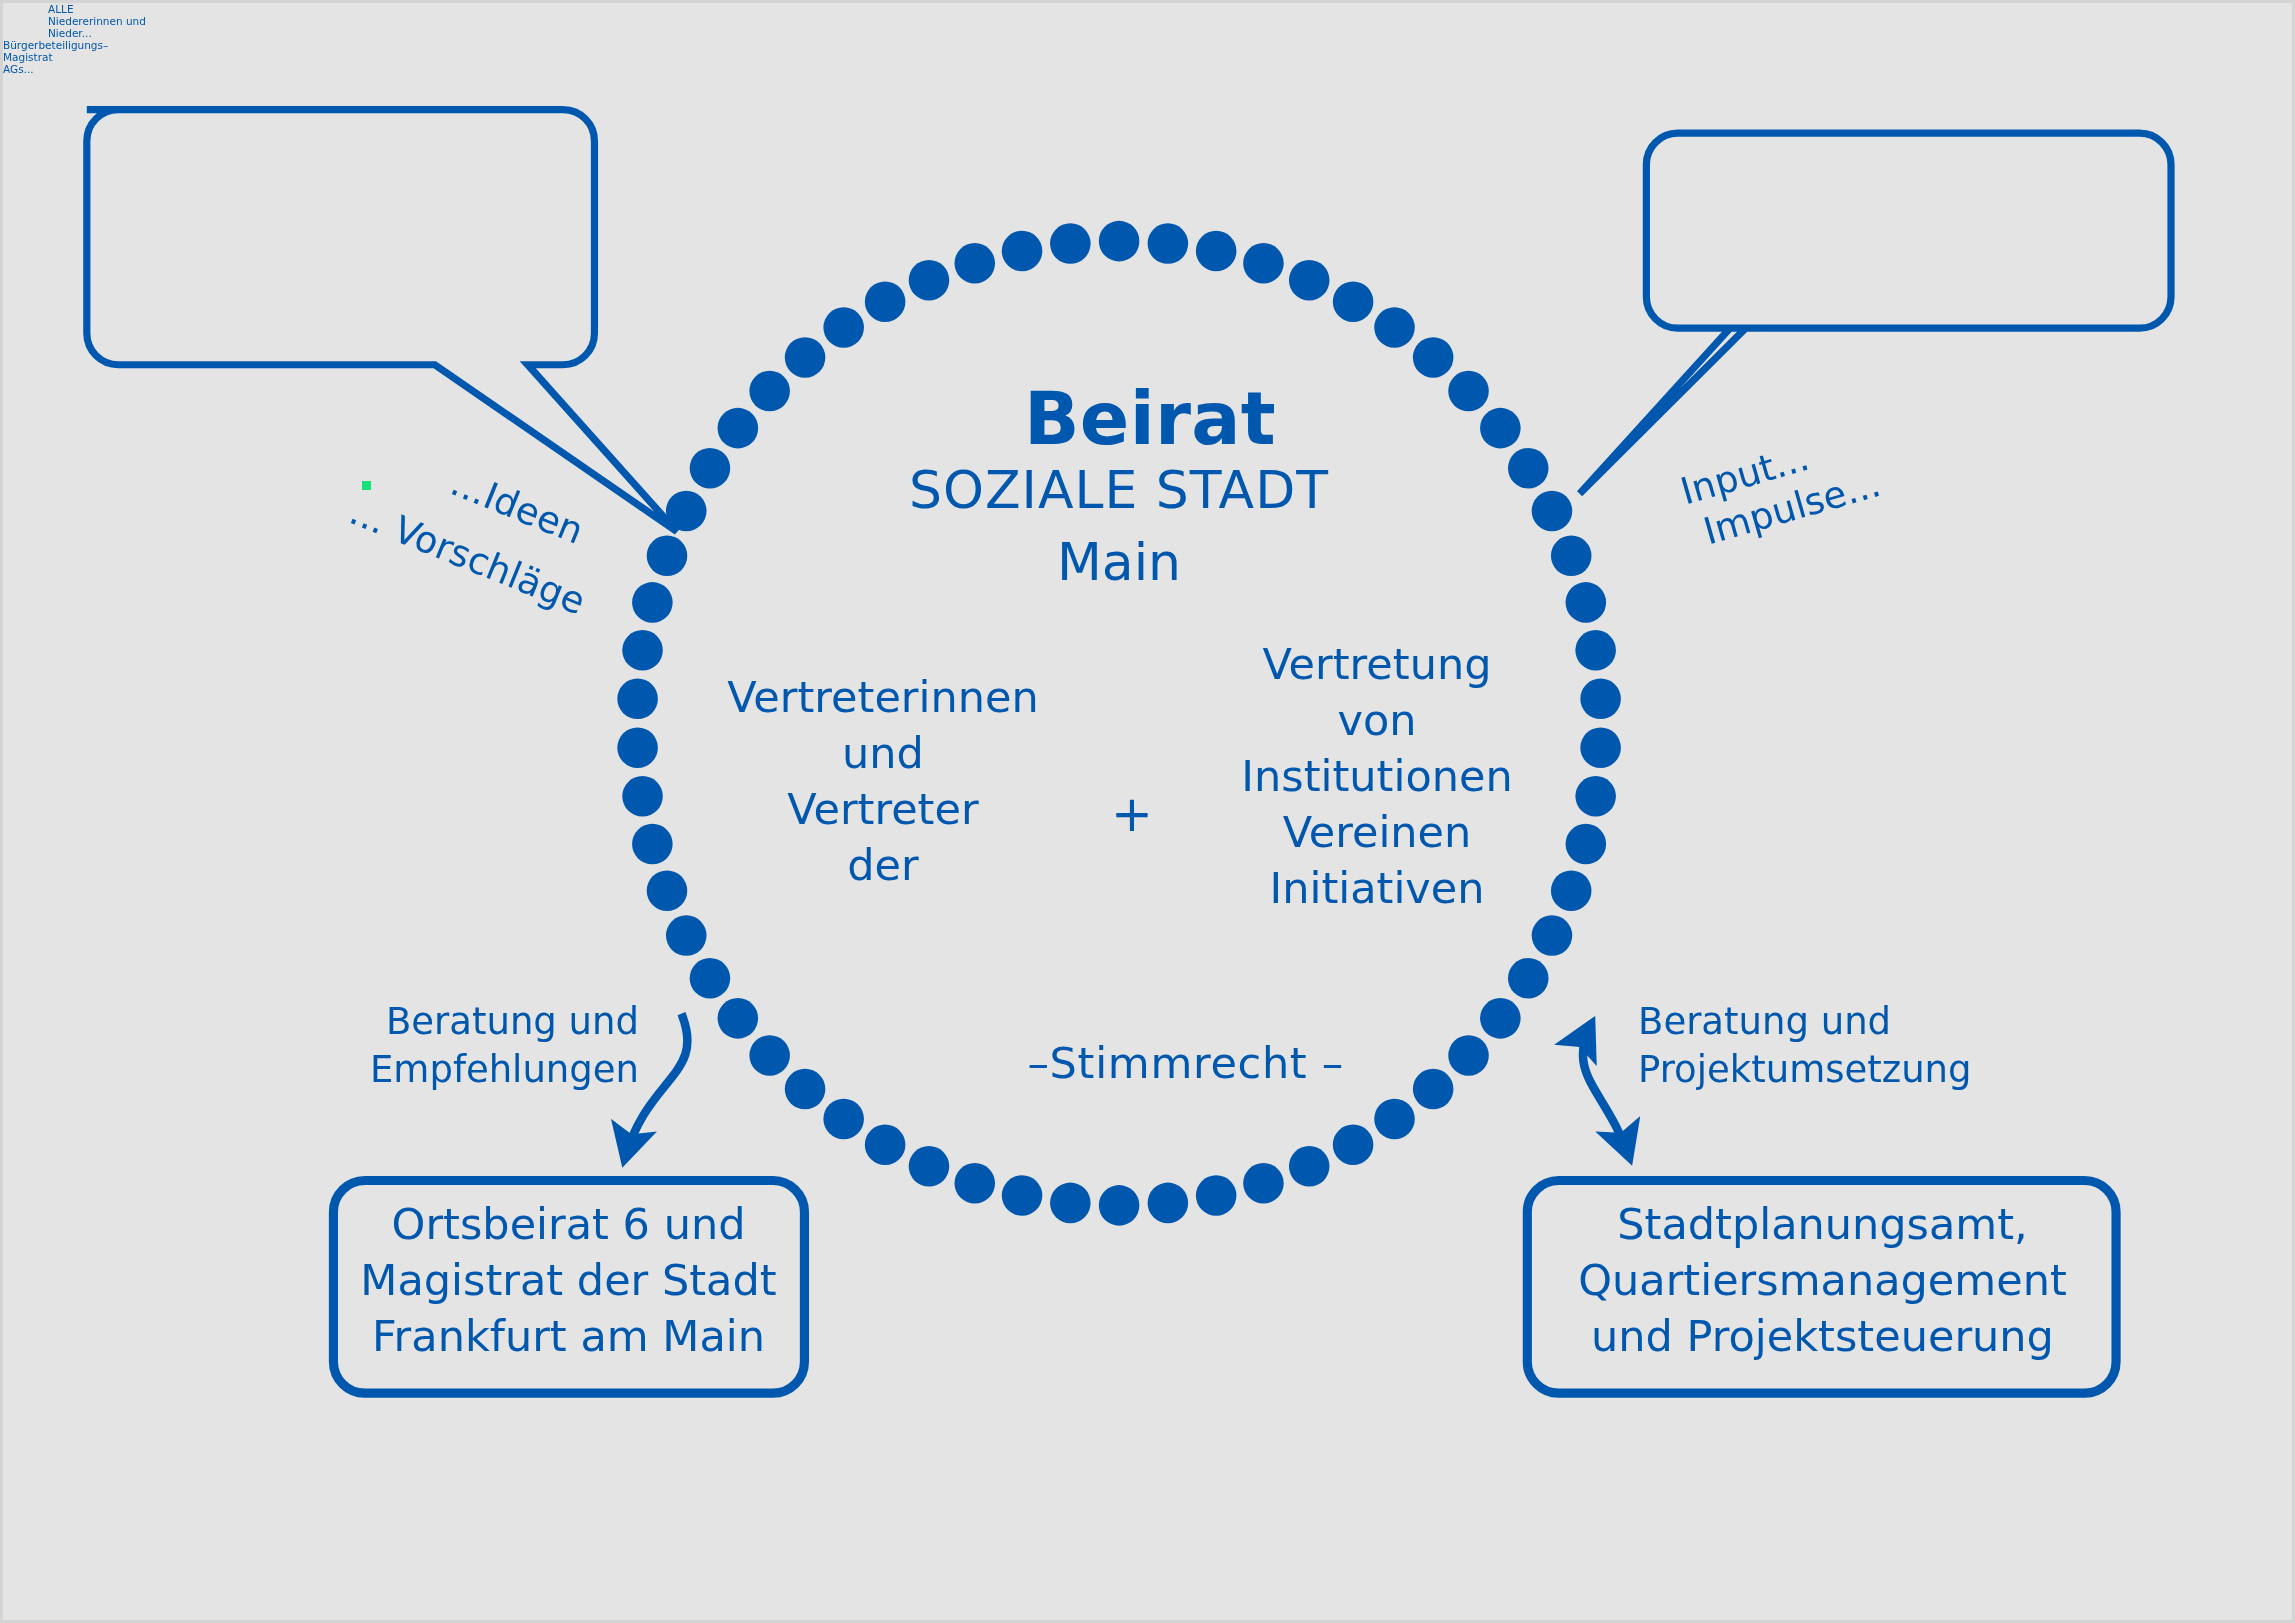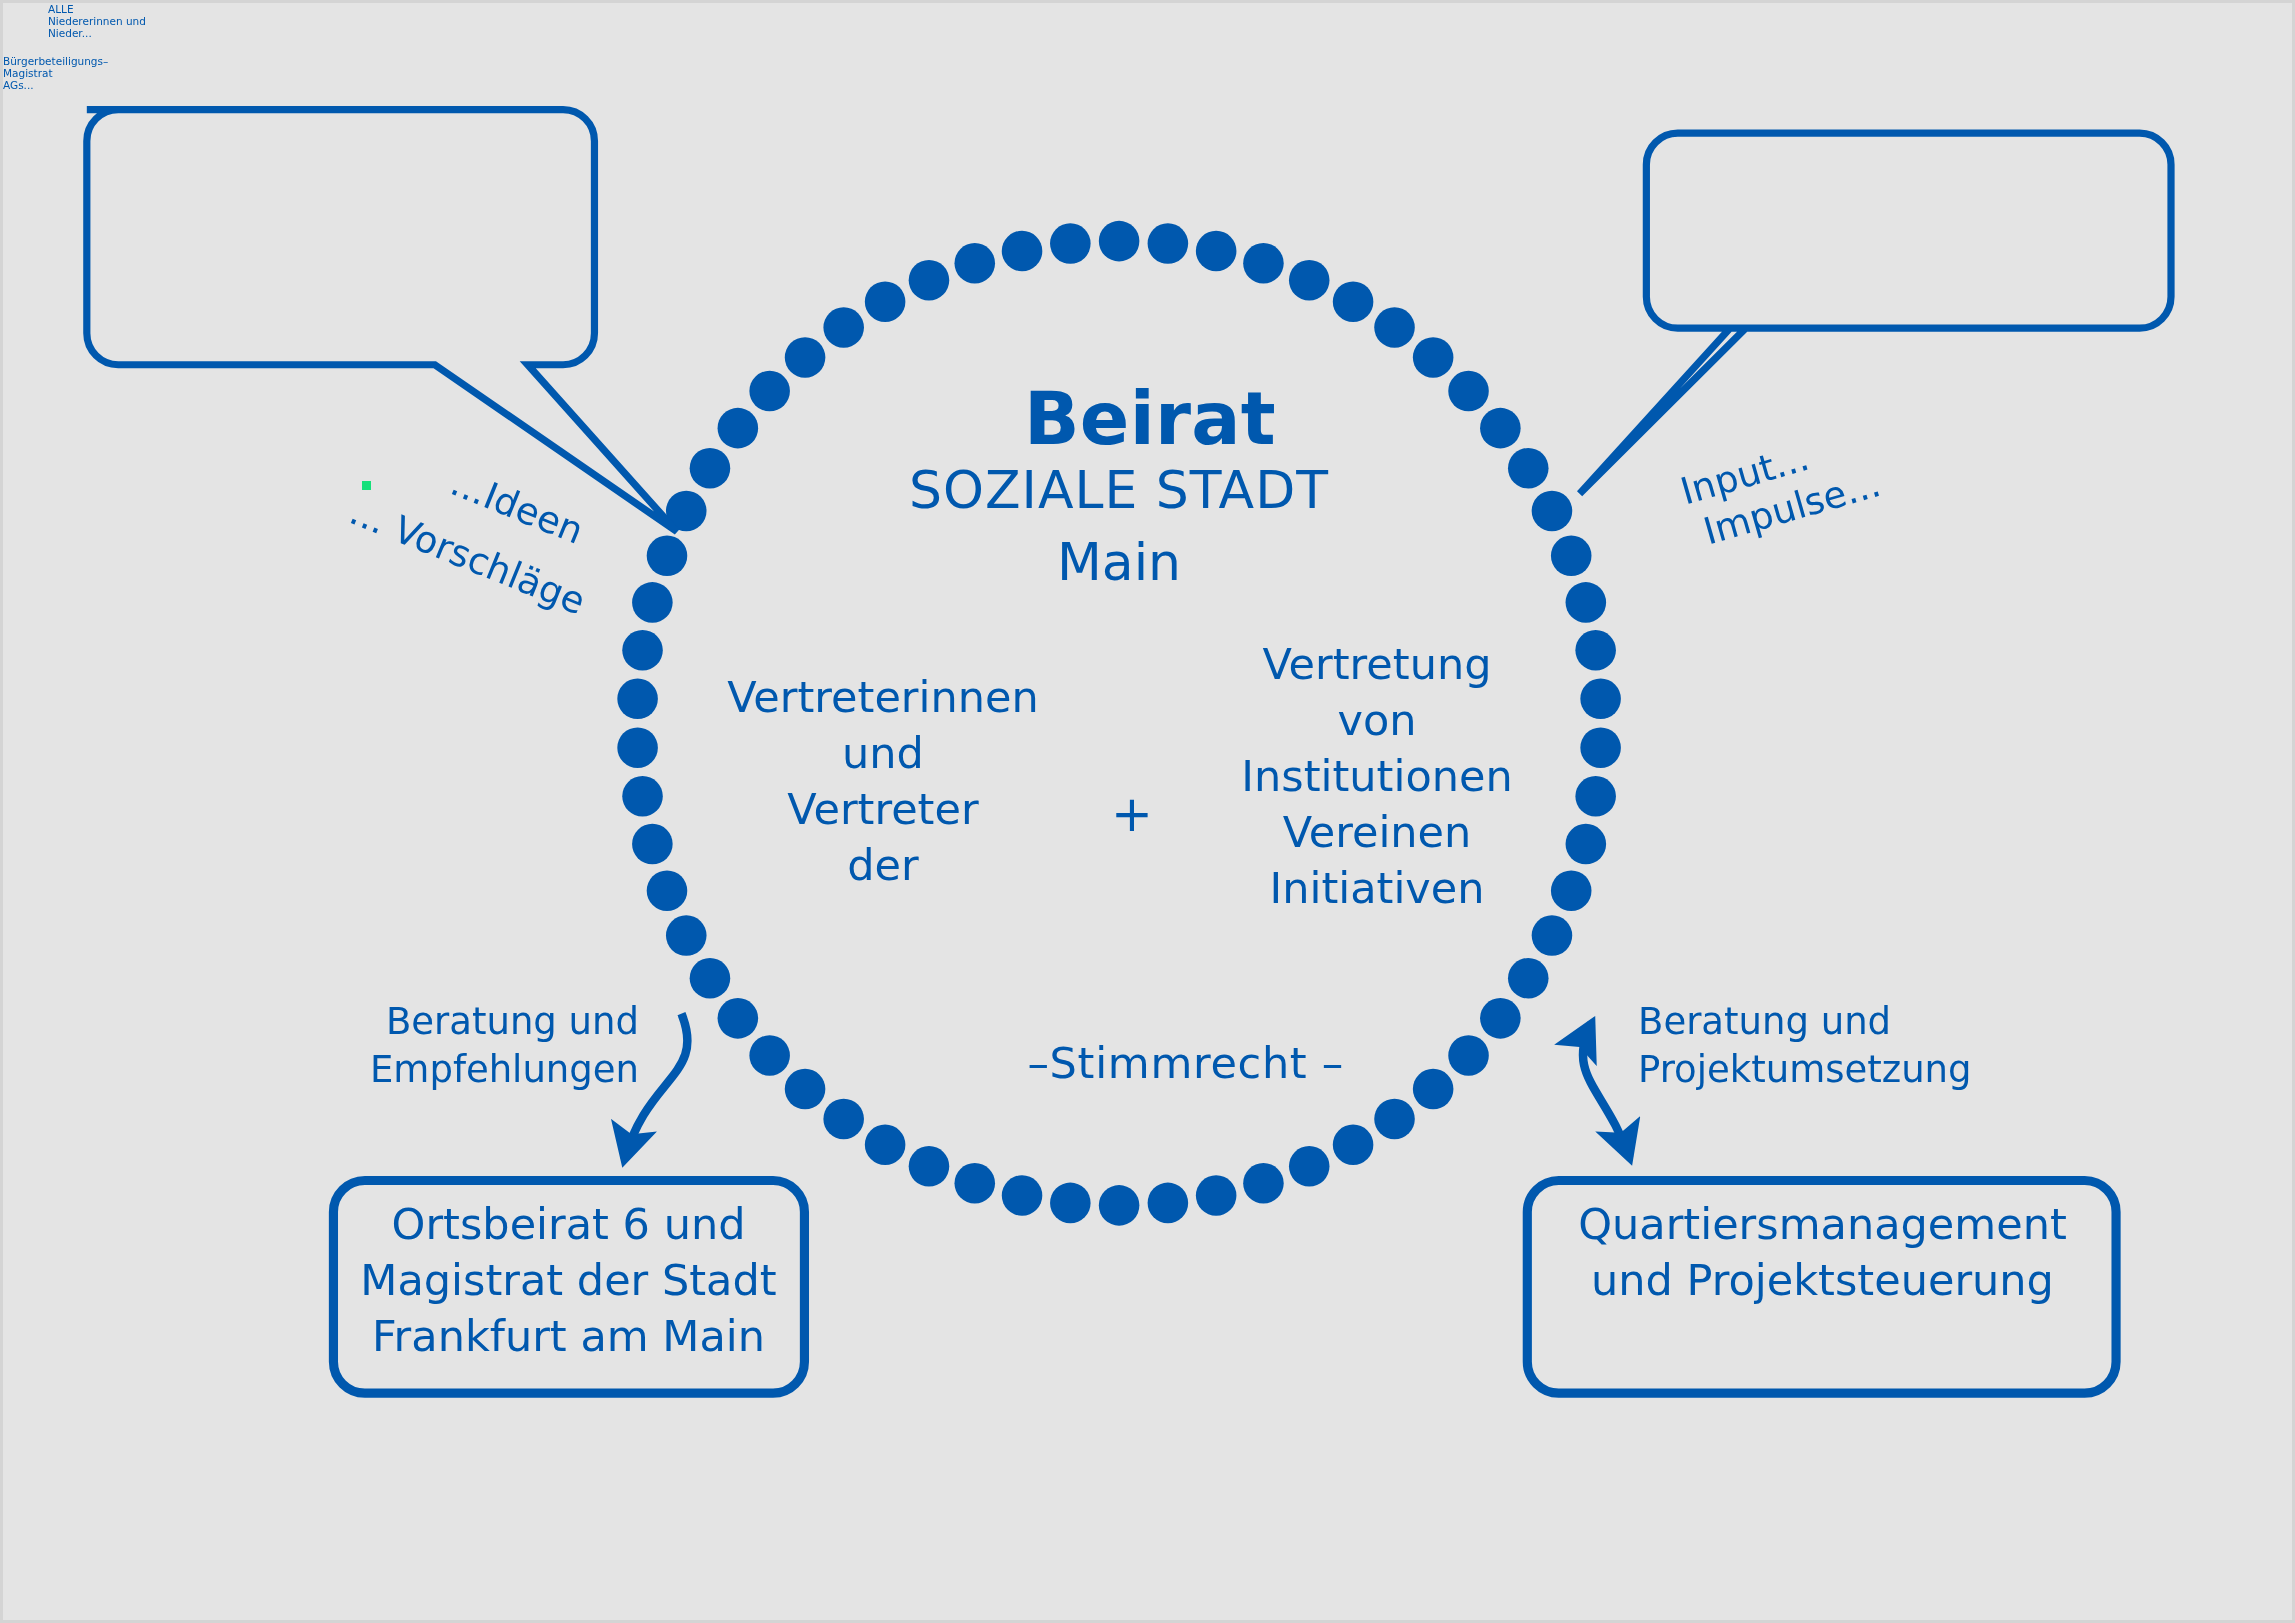--- a/index.html
+++ b/index.html
@@ -18,21 +18,21 @@
     font-family: "DejaVu Sans", "Liberation Sans", sans-serif;
     color: #0058ae;
   }
   #svg-layer {
     position: absolute;
     left: 0; top: 0;
     width: 2295px;
     height: 1623px;
   }
   #bubble-tl-text { left: 84px;  top: 123px;  width: 484px; margin-left: 45px; }
-  #bubble-tr-text { left: 1661px; top: 149px;  width: 484px; margin-top: 16px; }
+  #bubble-tr-text { left: 1661px; top: 149px;  width: 484px; }
 
   
   #beirat-title {
     position: absolute;
     left: 774px; top: 357px; width: 746px;
     text-align: center;
     font-size: 73px;
     font-weight: bold;
     letter-spacing: 0.3px;
     margin-top: 16px;
@@ -273,18 +273,19 @@
     <div>Projektumsetzung</div>
   </div>
 
   <div id="box-bl-text" class="box-text">
     <div>Ortsbeirat 6 und</div>
     <div>Magistrat der Stadt</div>
     <div>Frankfurt am Main</div>
   </div>
 
   <div id="box-br-text" class="box-text">
+    <div>Stadtplanungsamt,</div>
     <div>Quartiersmanagement</div>
     <div>und Projektsteuerung</div>
   </div>
 
 </div>
 
 
 </body></html>

